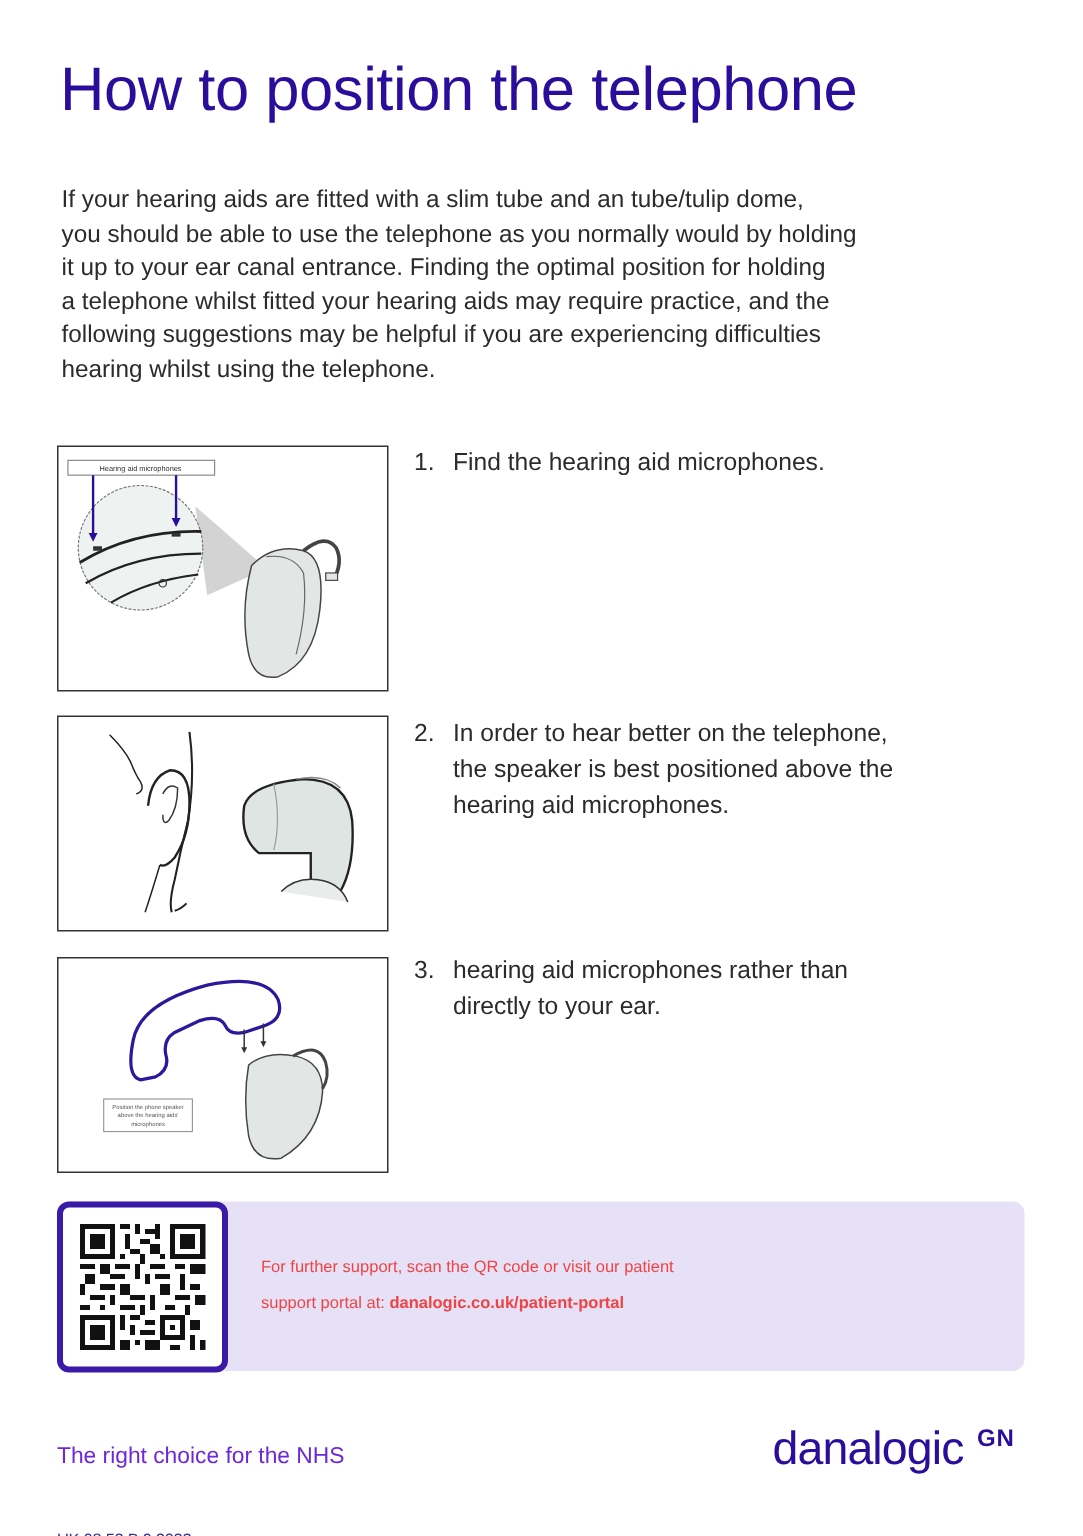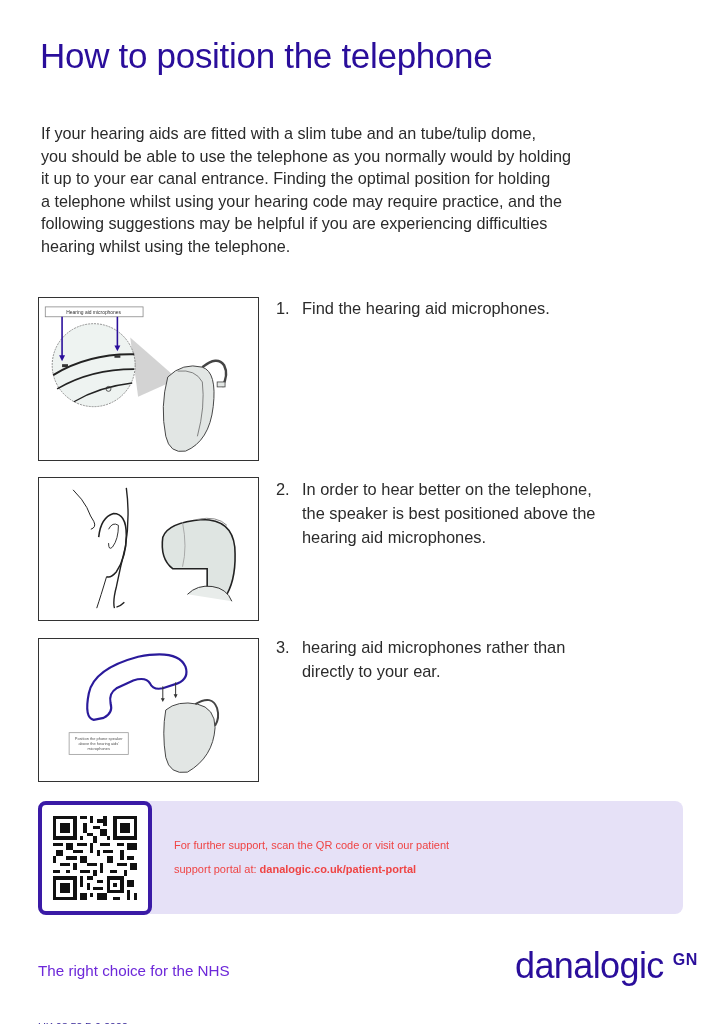--- a/index.html
+++ b/index.html
@@ -1,21 +1,21 @@
 <!DOCTYPE html>
 <html><head>
 <meta charset="utf-8">
 <style>
   * { box-sizing: border-box; margin: 0; padding: 0; }
   html, body { width: 722px; height: 1024px; background: #ffffff; overflow: hidden; }
   body { position: relative; font-family: "Liberation Sans", "DejaVu Sans", sans-serif; color: #262626; }
 
   .title {
     position: absolute; left: 40px; top: 36px;
-    font-size: 35px; font-weight: 400; color: #2a0e9b; letter-spacing: -0.3px;
+    font-size: 41px; font-weight: 400; color: #2a0e9b; letter-spacing: -0.3px;
     font-family: "Liberation Sans", sans-serif;
   }
   .intro {
     position: absolute; left: 41px; top: 122px; width: 640px;
     font-size: 16.2px; line-height: 22.6px; color: #2b2b2b;
   }
   .intro p { white-space: nowrap; }
 
   .figure {
     position: absolute; left: 38px; width: 221px;
@@ -58,33 +58,33 @@
     font-size: 15.2px; color: #6d28d9;
   }
   .docref {
     position: absolute; left: 38px; top: 1021px;
     font-size: 11px; color: #3a2a9a; letter-spacing: -0.2px;
   }
   .logo {
     position: absolute; left: 515px; top: 946px; display: flex; align-items: flex-start;
     color: #2a0e9b;
   }
-  .logo .word { font-size: 36px; letter-spacing: -0.6px; line-height: 40px; }
+  .logo .word { font-size: 31px; letter-spacing: -0.6px; line-height: 40px; }
   .logo .gn { font-size: 16px; font-weight: 700; margin-left: 9px; margin-top: 5px; letter-spacing: 0.5px; }
 </style>
 </head>
 <body>
 
 <h1 class="title">How to position the telephone</h1>
 
 <div class="intro">
   <p>If your hearing aids are fitted with a slim tube and an tube/tulip dome,</p>
   <p>you should be able to use the telephone as you normally would by holding</p>
   <p>it up to your ear canal entrance. Finding the optimal position for holding</p>
-  <p>a telephone whilst using your hearing code may require practice, and the</p>
+  <p>a telephone whilst fitted your hearing aids may require practice, and the</p>
   <p>following suggestions may be helpful if you are experiencing difficulties</p>
   <p>hearing whilst using the telephone.</p>
 </div>
 
 <div class="figure fig1">
   <svg viewBox="0 0 221 164">
     <rect x="6" y="9" width="99" height="10" fill="#fff" stroke="#888" stroke-width="0.8"></rect>
     <text x="55" y="16.5" font-size="5" text-anchor="middle" fill="#333" font-family="Liberation Sans, sans-serif">Hearing aid microphones</text>
 
     <polygon points="92,40 140,82 100,100" fill="#c8c8c8" opacity="0.8"></polygon>

